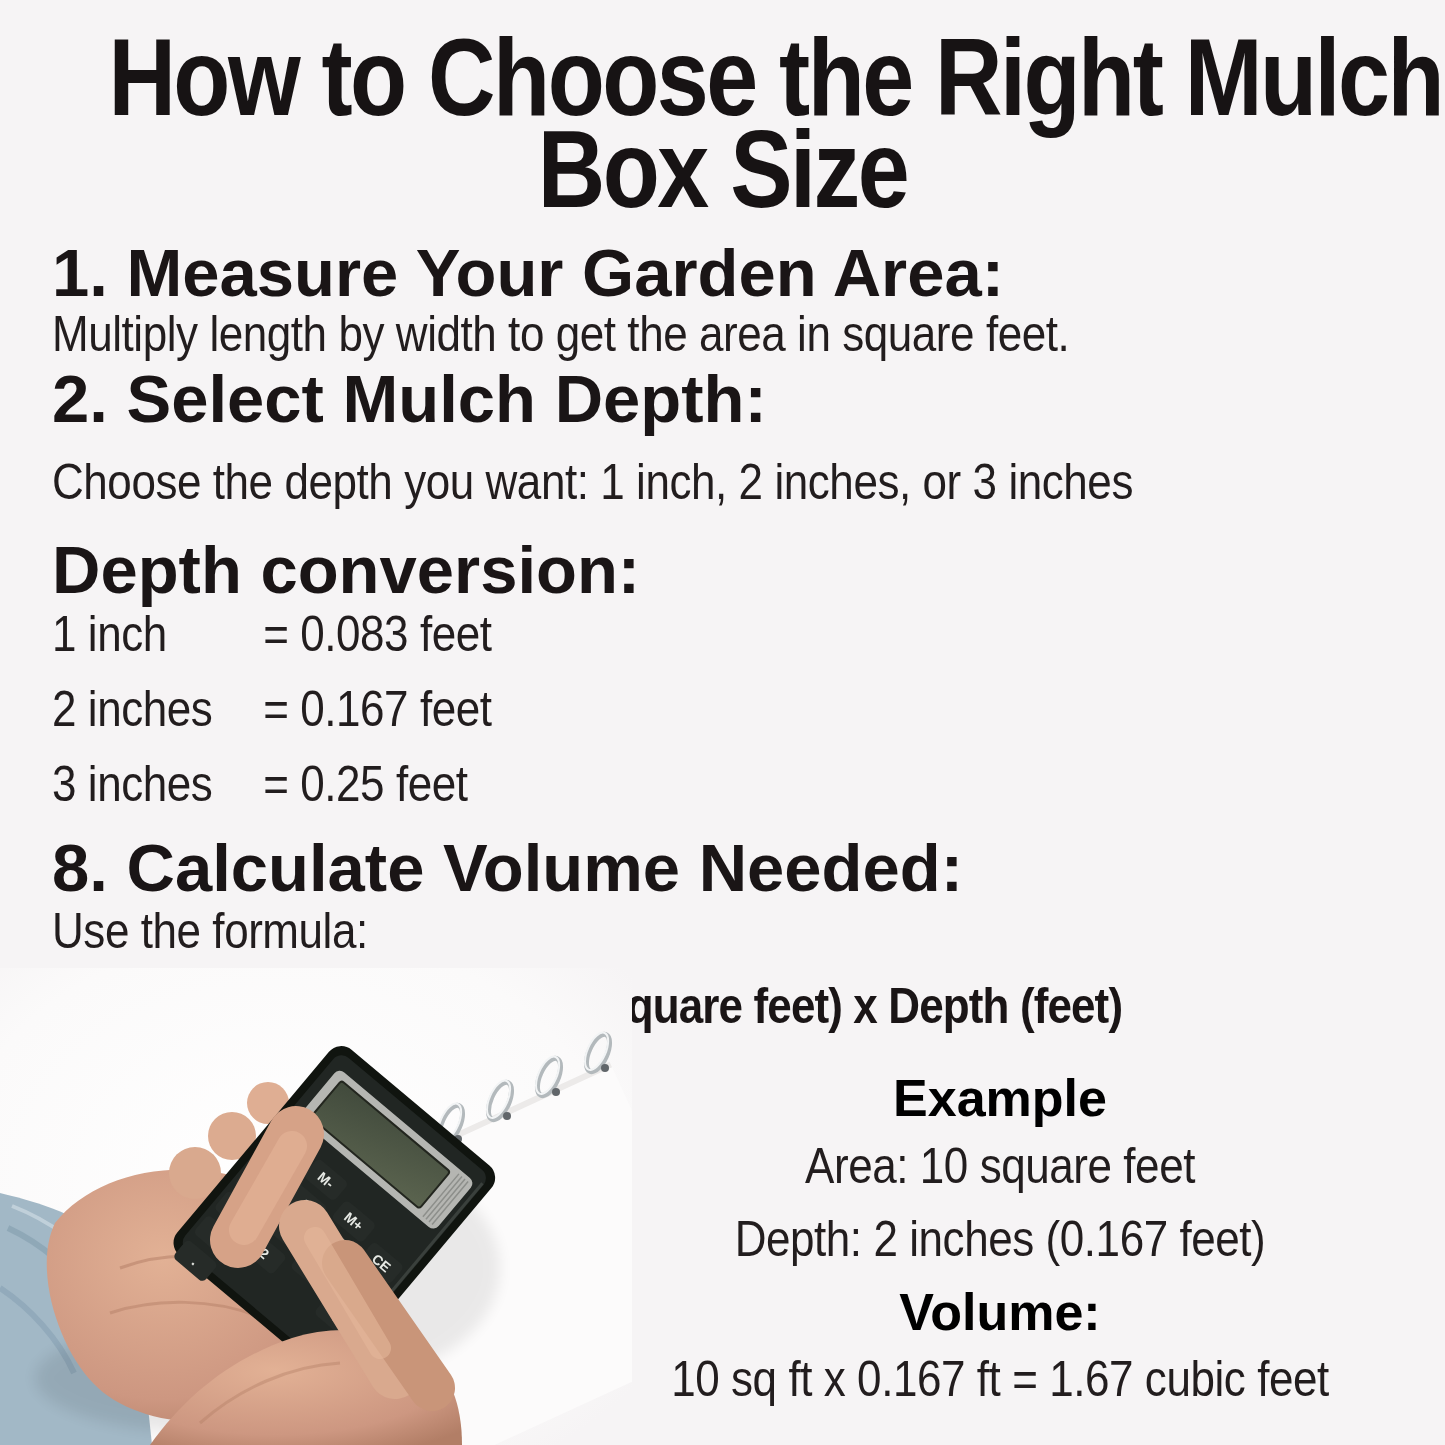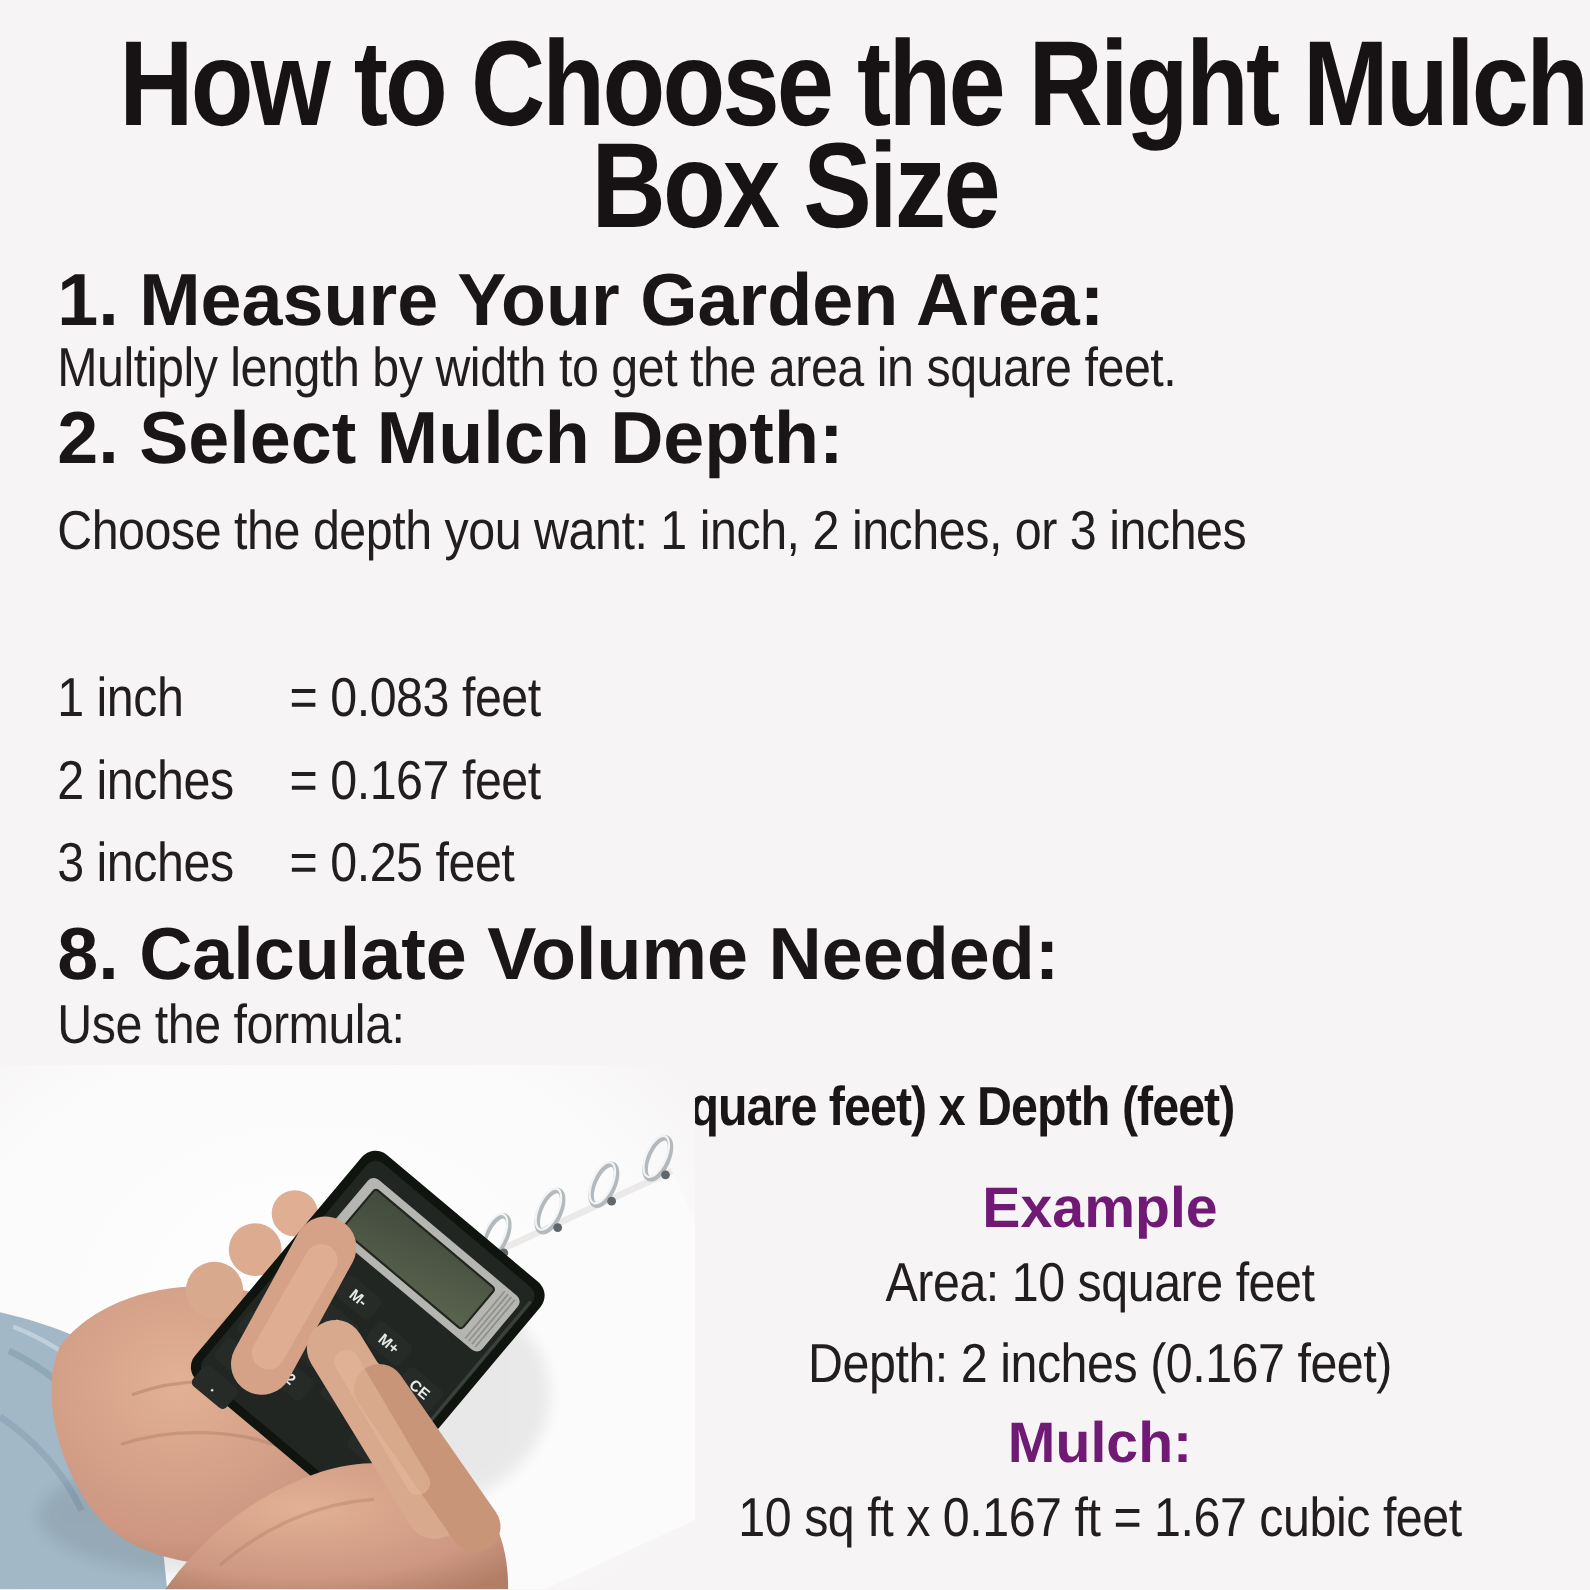--- a/index.html
+++ b/index.html
@@ -29,39 +29,40 @@
   .head{font-size:67px;font-weight:700;letter-spacing:0;color:#1a1516;}
   .formula{font-weight:700;letter-spacing:-1px;color:#1a1516;transform:scaleX(0.88);transform-origin:0 50%;}
   .conv{display:flex;}
   .conv-label{display:inline-block;width:240px;}
   .ex-line{
     position:absolute;left:560px;width:880px;
     text-align:center;font-size:50px;line-height:1.15;white-space:nowrap;
     color:#221d1e;
   }
   .ex-cond{transform:scaleX(0.88);transform-origin:50% 50%;letter-spacing:-0.5px;}
-  .ex-head{font-size:52px;font-weight:700;color:#701a75;text-align:center;}
+  .ex-head{font-size:52px;font-weight:700;color:#000000;text-align:center;}
   .photo{position:absolute;left:0;top:968px;width:632px;height:477px;}
 </style>
 </head>
 <body>
 
 <div class="poster">
 
   <h1 style="margin:0;">
     <span class="t-line" style="top:22px">How to Choose the Right Mulch</span>
     <span class="t-line" style="top:114px">Box Size</span>
   </h1>
 
   <div class="line head" style="top:234px">1. Measure Your Garden Area:</div>
   <div class="line cond" style="top:306px">Multiply length by width to get the area in square feet.</div>
 
   <div class="line head" style="top:360px">2. Select Mulch Depth:</div>
   <div class="line cond" style="top:454px">Choose the depth you want: 1 inch, 2 inches, or 3 inches</div>
 
+  <div class="line head" style="top:531px">Depth conversion:</div>
 
   <div class="line cond conv" style="top:606px">
     <span class="conv-label">1 inch</span>
     <span class="conv-value">= 0.083 feet</span>
   </div>
   <div class="line cond conv" style="top:681px">
     <span class="conv-label">2 inches</span>
     <span class="conv-value">= 0.167 feet</span>
   </div>
   <div class="line cond conv" style="top:756px">
@@ -69,21 +70,21 @@
     <span class="conv-value">= 0.25 feet</span>
   </div>
 
   <div class="line head" style="top:829px">8. Calculate Volume Needed:</div>
   <div class="line cond" style="top:903px">Use the formula:</div>
   <div class="line formula" style="top:978px">Volume (cubic feet) = Area (square feet) x Depth (feet)</div>
 
   <div class="ex-line ex-head" style="top:1069px">Example</div>
   <div class="ex-line ex-cond" style="top:1138px">Area: 10 square feet</div>
   <div class="ex-line ex-cond" style="top:1211px">Depth: 2 inches (0.167 feet)</div>
-  <div class="ex-line ex-head" style="top:1283px">Mulch:</div>
+  <div class="ex-line ex-head" style="top:1283px">Volume:</div>
   <div class="ex-line ex-cond" style="top:1351px">10 sq ft x 0.167 ft = 1.67 cubic feet</div>
 
   <svg class="photo" viewBox="0 0 632 477" aria-hidden="true">
     <defs>
       <radialGradient id="tableGlow" cx="45%" cy="45%" r="70%">
         <stop offset="0%" stop-color="#ffffff"></stop>
         <stop offset="75%" stop-color="#fbfafa"></stop>
         <stop offset="100%" stop-color="#f6f4f5"></stop>
       </radialGradient>
       <linearGradient id="lcdG" x1="0" y1="0" x2="1" y2="1">

